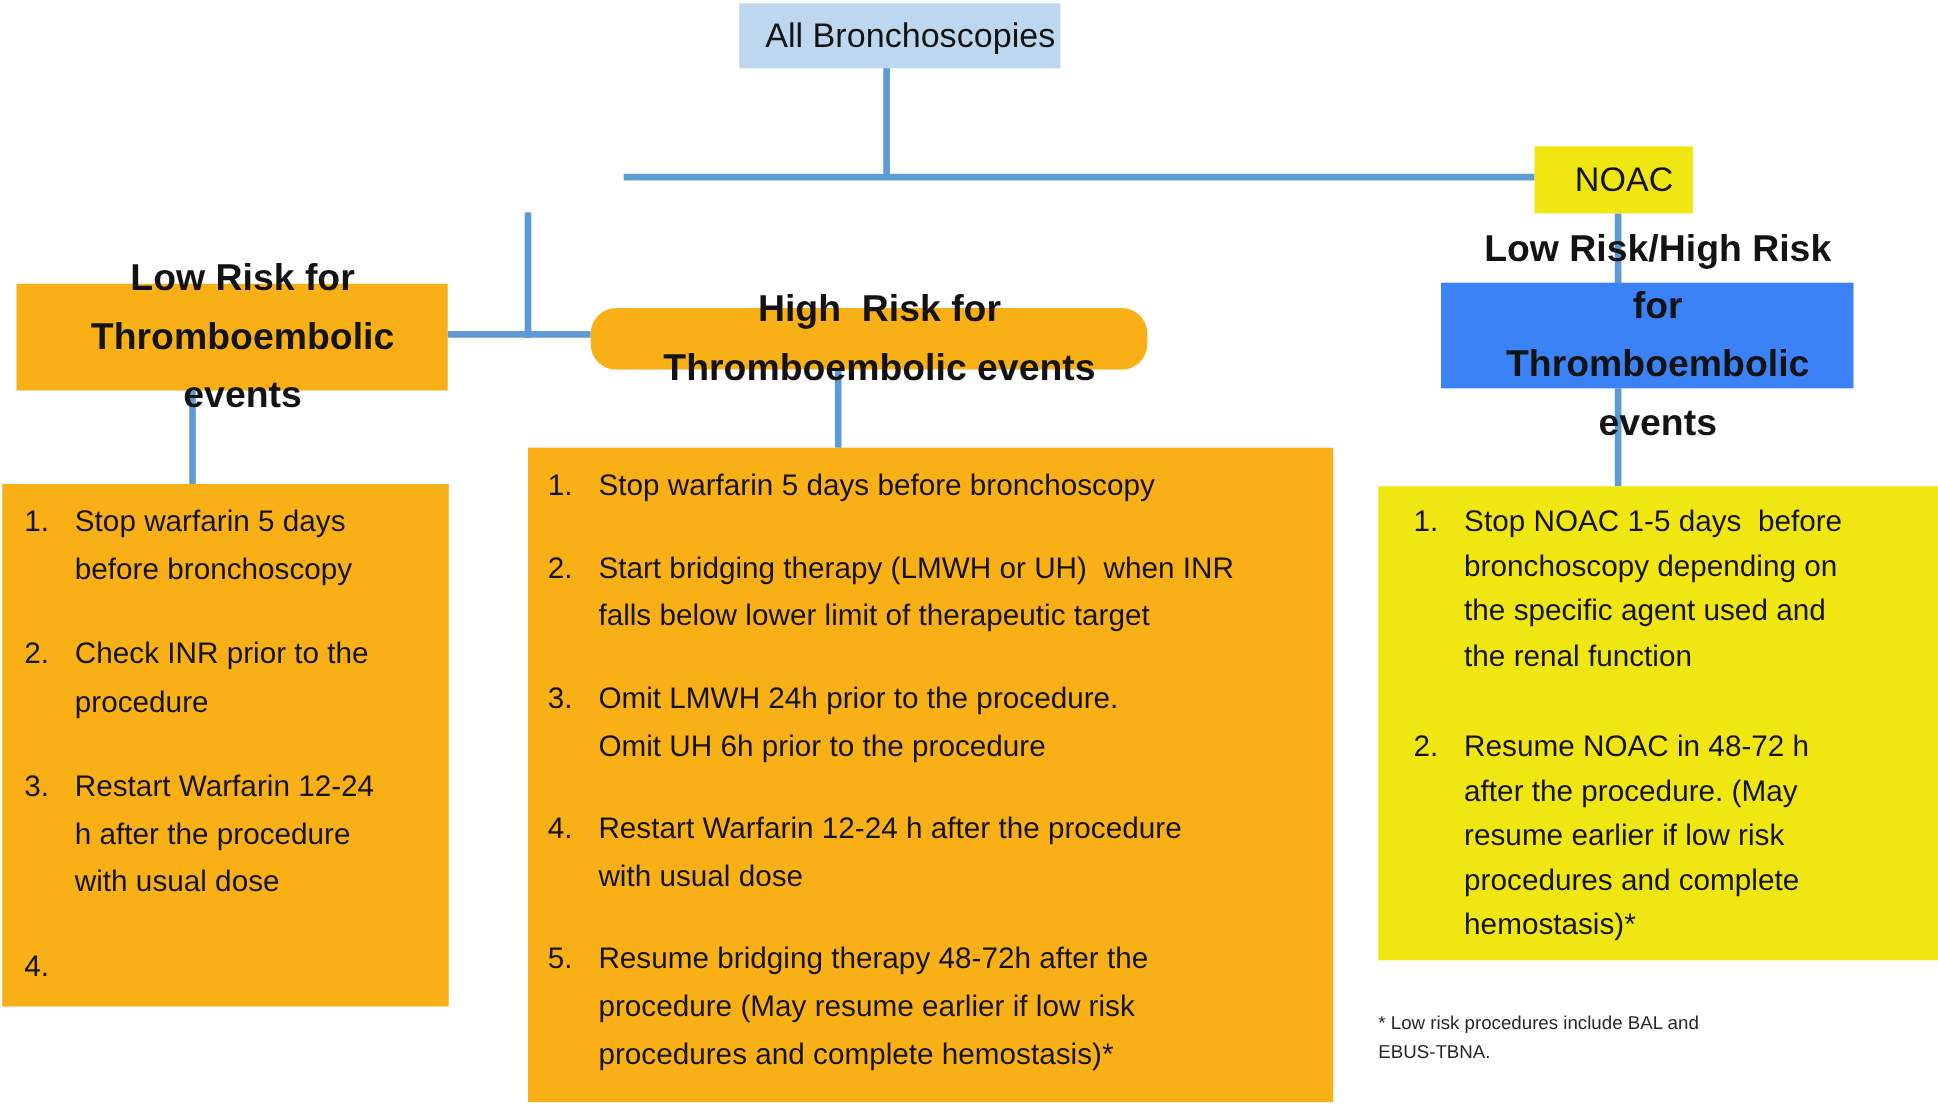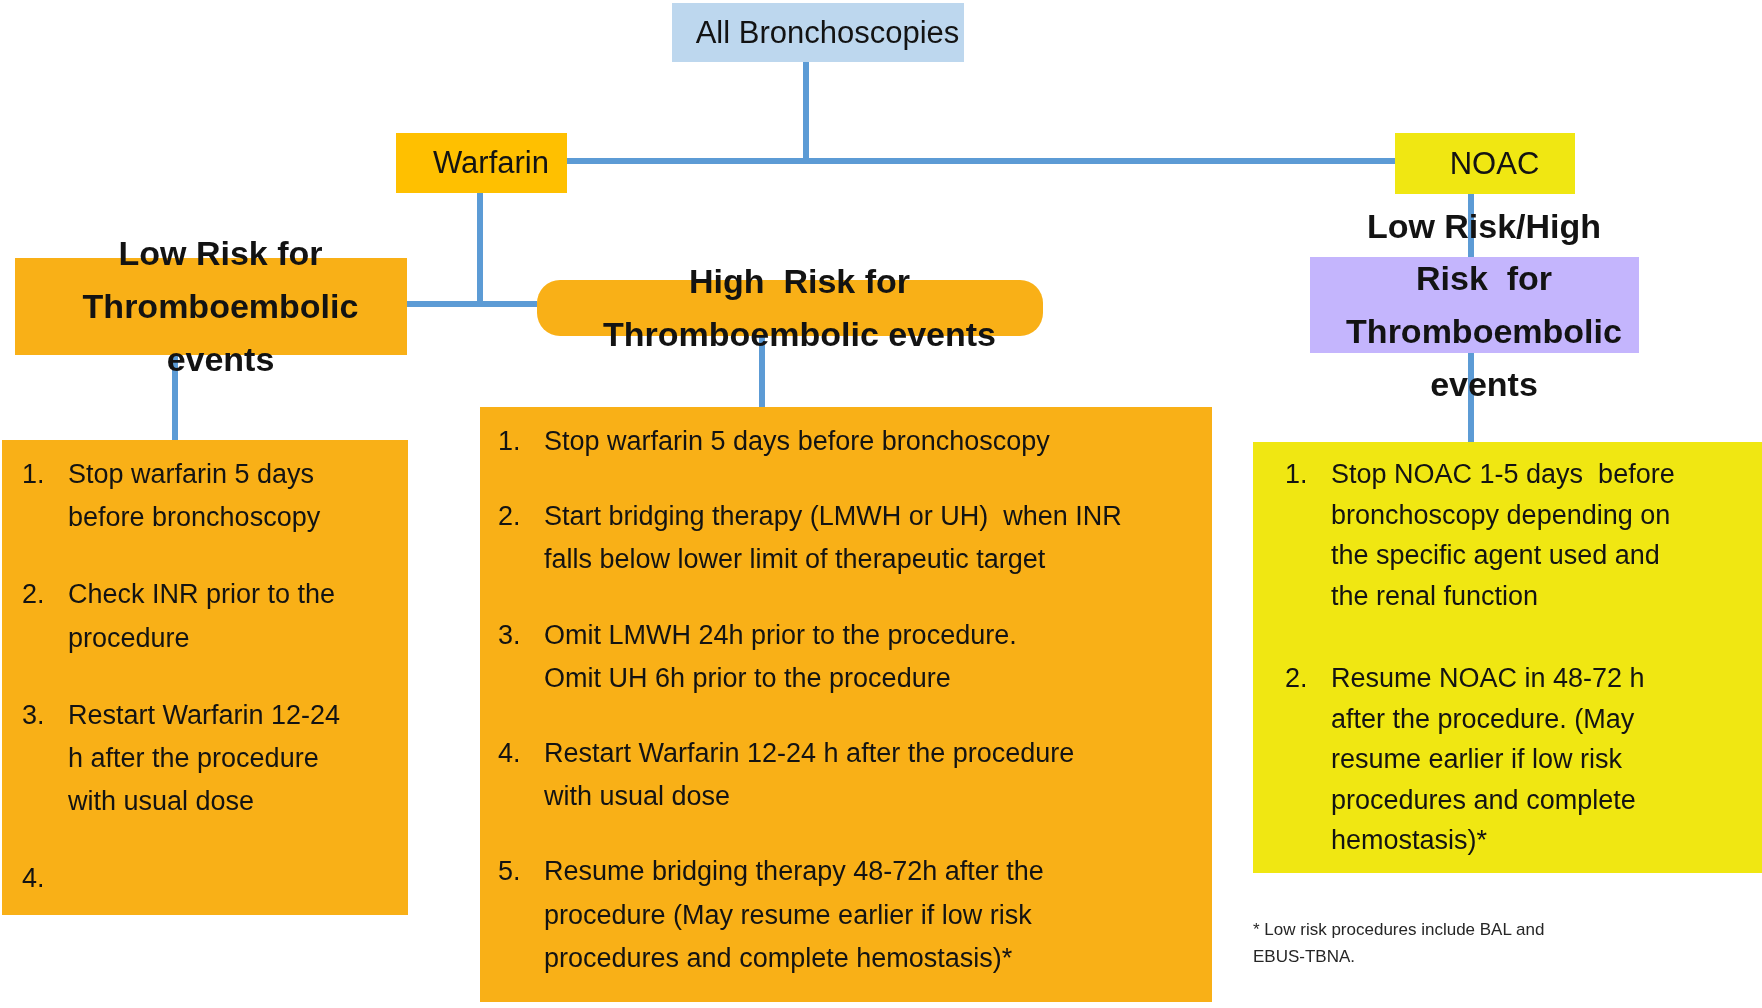--- a/index.html
+++ b/index.html
@@ -52,30 +52,29 @@
   <div class="connector" style="left:567px;top:158px;width:828px;height:6px;"></div>
   <div class="connector" style="left:477px;top:193px;width:6px;height:114px;"></div>
   <div class="connector" style="left:407px;top:301px;width:130px;height:6px;"></div>
   <div class="connector" style="left:172px;top:355px;width:6px;height:85px;"></div>
   <div class="connector" style="left:759px;top:336px;width:6px;height:71px;"></div>
   <div class="connector" style="left:1468px;top:194px;width:6px;height:64px;"></div>
   <div class="connector" style="left:1468px;top:353px;width:6px;height:89px;"></div>
 
   <div class="node toplabel" style="left:672px;top:3px;width:292px;height:59px;background:#BDD7EE;">All Bronchoscopies</div>
 
-  <div class="node toplabel" style="left:396px;top:133px;width:171px;height:60px;background:#FFC000;">Warfarin</div>
 
-  <div class="node toplabel" style="left:1395px;top:133px;width:180px;height:61px;background:#F0E712;">NOAC</div>
+  <div class="node toplabel" style="left:1395px;top:133px;width:144px;height:61px;background:#F0E712;">NOAC</div>
 
   <div class="node hdr" style="left:15px;top:258px;width:392px;height:97px;background:#F9B017;">Low Risk for
 Thromboembolic events</div>
 
   <div class="node hdr" style="left:537px;top:280px;width:506px;height:56px;background:#F9B017;border-radius:23px;">High  Risk for Thromboembolic events</div>
 
-  <div class="node hdr" style="left:1310px;top:257px;width:329px;height:96px;background:#c4b5fd;">Low Risk/High Risk  for
+  <div class="node hdr" style="left:1310px;top:257px;width:375px;height:96px;background:#3b82f6;">Low Risk/High Risk  for
 Thromboembolic events</div>
 
   <div class="listbox list-left" style="left:2px;top:440px;width:406px;height:475px;background:#F9B017;">
       <div class="li-row">
         <span class="li-num">1.</span>
         <span class="li-text">Stop warfarin 5 days
 before bronchoscopy</span>
       </div>
       <div class="li-row">
         <span class="li-num">2.</span>

